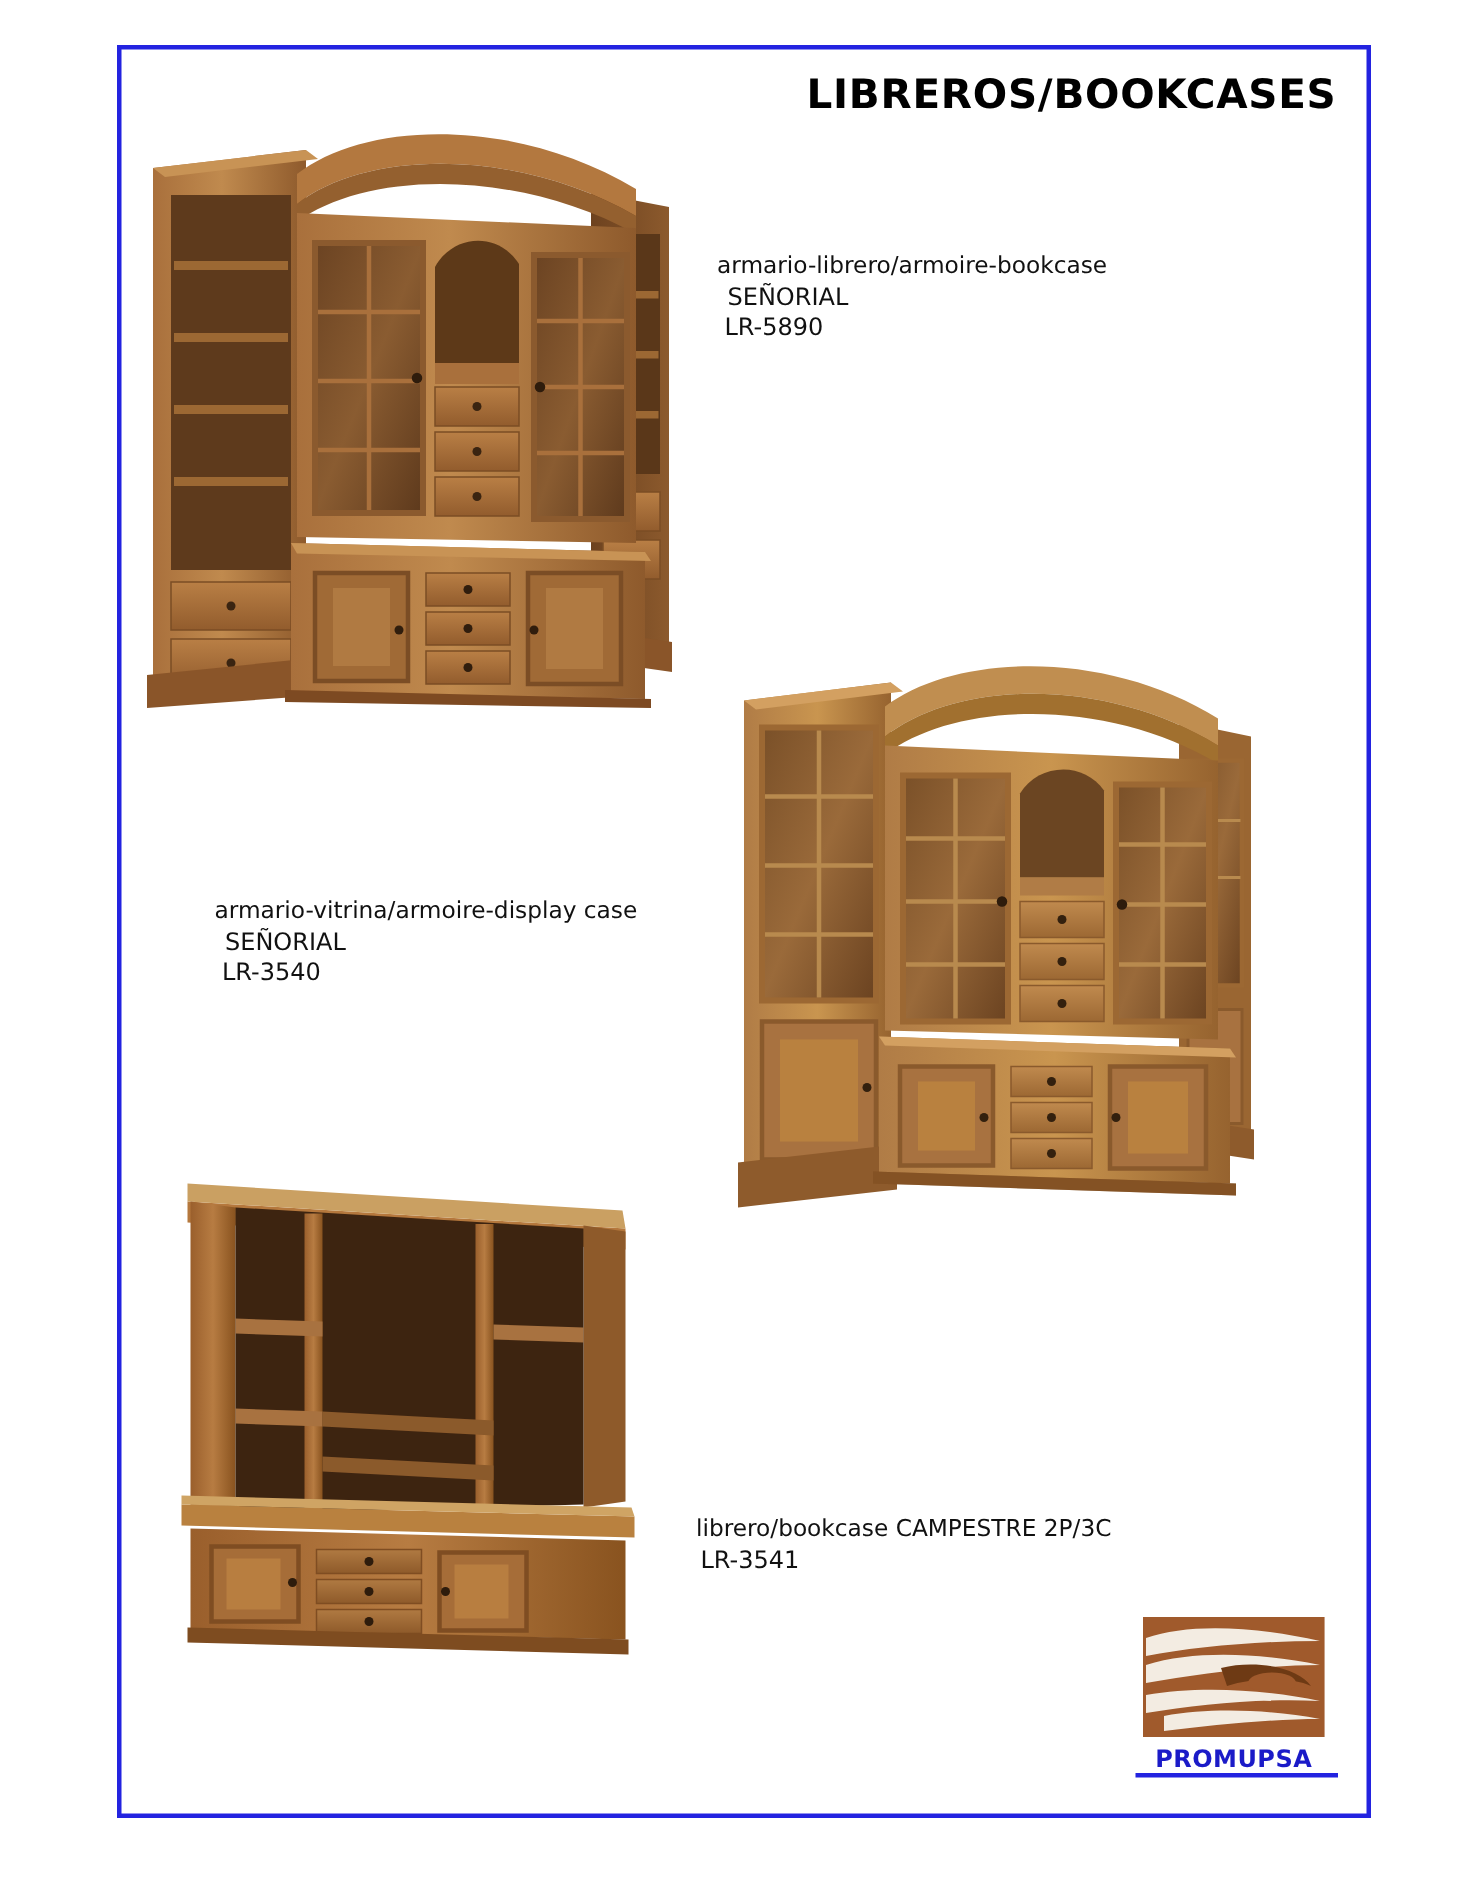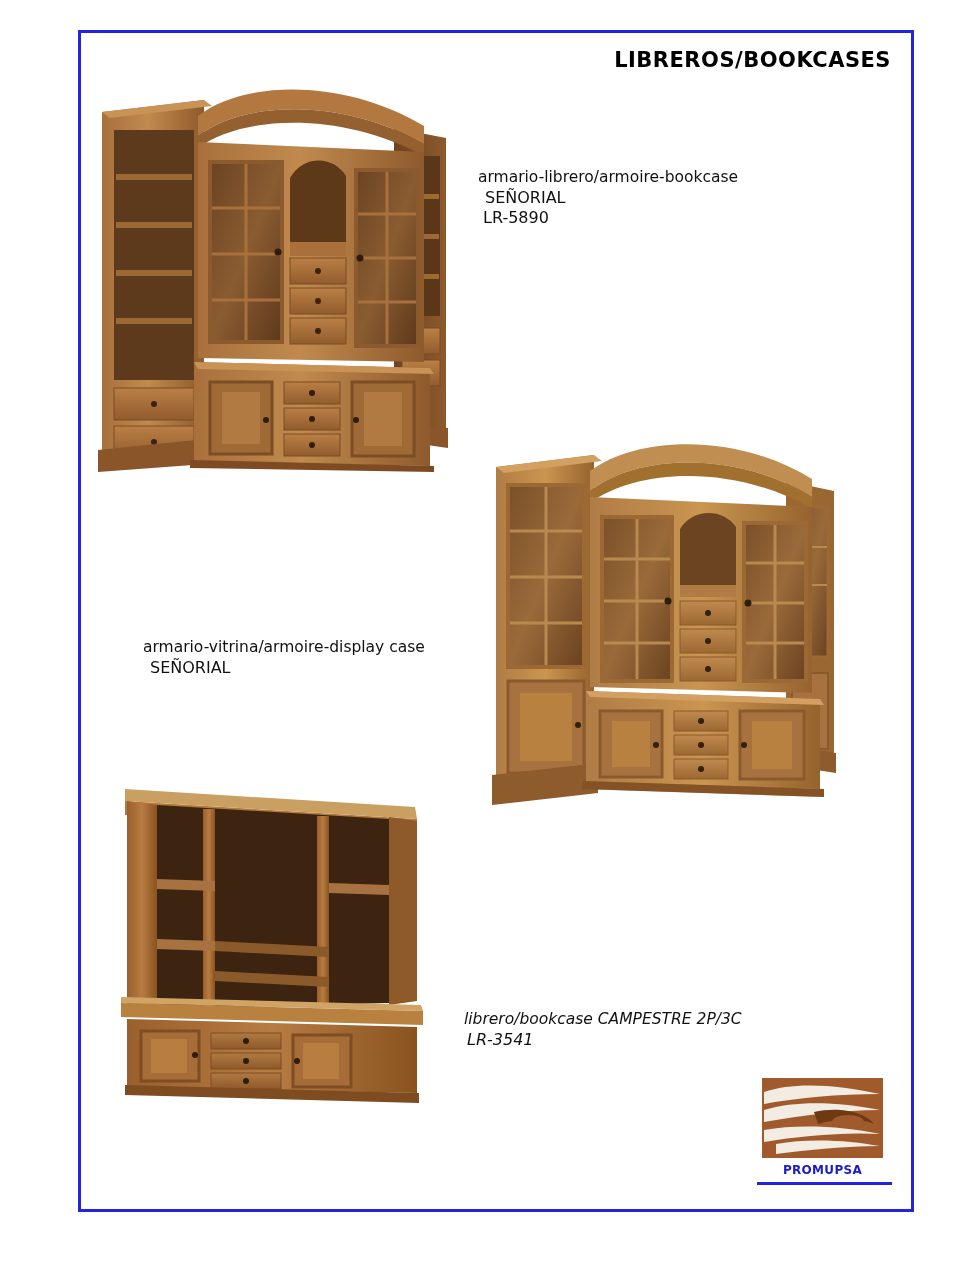--- a/index.html
+++ b/index.html
@@ -27,21 +27,21 @@
     top: 30px;
     width: 836px;
     height: 1182px;
     border: 3px solid #2323e0;
     box-sizing: border-box;
   }
   .page-title {
     position: absolute;
     right: 86px;
     top: 48px;
-    font-size: 21px;
+    font-size: 27px;
     font-weight: bold;
     letter-spacing: 0.5px;
     color: #000000;
     font-family: "DejaVu Sans", sans-serif;
   }
 
   
   .caption {
     position: absolute;
     color: #111111;
@@ -58,42 +58,42 @@
     font-size: 16px;
     padding-left: 7px;
     white-space: nowrap;
   }
   .caption .line3 {
     font-size: 16px;
     padding-left: 5px;
     white-space: nowrap;
   }
   #caption-3539 { left: 478px; top: 168px; }
-  #caption-3540 { left: 143px; top: 598px; margin-top: 40px; }
-  #caption-3541 { left: 464px; top: 1010px; font-style: italic; }
+  #caption-3540 { left: 143px; top: 598px; }
+  #caption-3541 { left: 464px; top: 1010px; }
   #caption-3541 .line2 { padding-left: 3px; }
 
   
   .logo-box {
     position: absolute;
     left: 762px;
     top: 1078px;
     width: 121px;
     height: 80px;
     background: #a05a2c;
     overflow: hidden;
   }
   .logo-box svg { display: block; }
   .logo-name {
     position: absolute;
     left: 762px;
     top: 1163px;
     width: 121px;
     text-align: center;
-    font-size: 12px;
+    font-size: 16px;
     font-weight: bold;
     color: #1b1bc8;
     font-family: "DejaVu Sans", sans-serif;
     letter-spacing: 0.3px;
   }
   .logo-underline {
     position: absolute;
     left: 757px;
     top: 1182px;
     width: 135px;
@@ -320,20 +320,21 @@
       <rect x="266" y="296" width="40" height="48" fill="#b9813f"></rect>
       <circle cx="258" cy="320" r="3" fill="#33200e"></circle>
       <polygon points="96,356 338,364 338,372 96,364" fill="#82512473"></polygon>
       <polygon points="96,356 338,364 338,372 96,364" fill="#845224"></polygon>
     </svg>
   </div>
 
   <div class="caption" id="caption-3540">
     <div class="line1">armario-vitrina/armoire-display case</div>
     <div class="line2">SEÑORIAL</div>
+    <div class="line3">LR-3540</div>
   </div>
 
   <div class="furniture" id="photo-3541">
     <svg viewBox="0 0 312 330" width="312" height="330" xmlns="http://www.w3.org/2000/svg">
       <defs>
         <linearGradient id="c1" x1="0" y1="0" x2="1" y2="0">
           <stop offset="0%" stop-color="#9a5f2c"></stop>
           <stop offset="50%" stop-color="#b77c42"></stop>
           <stop offset="100%" stop-color="#89531f"></stop>
         </linearGradient>

